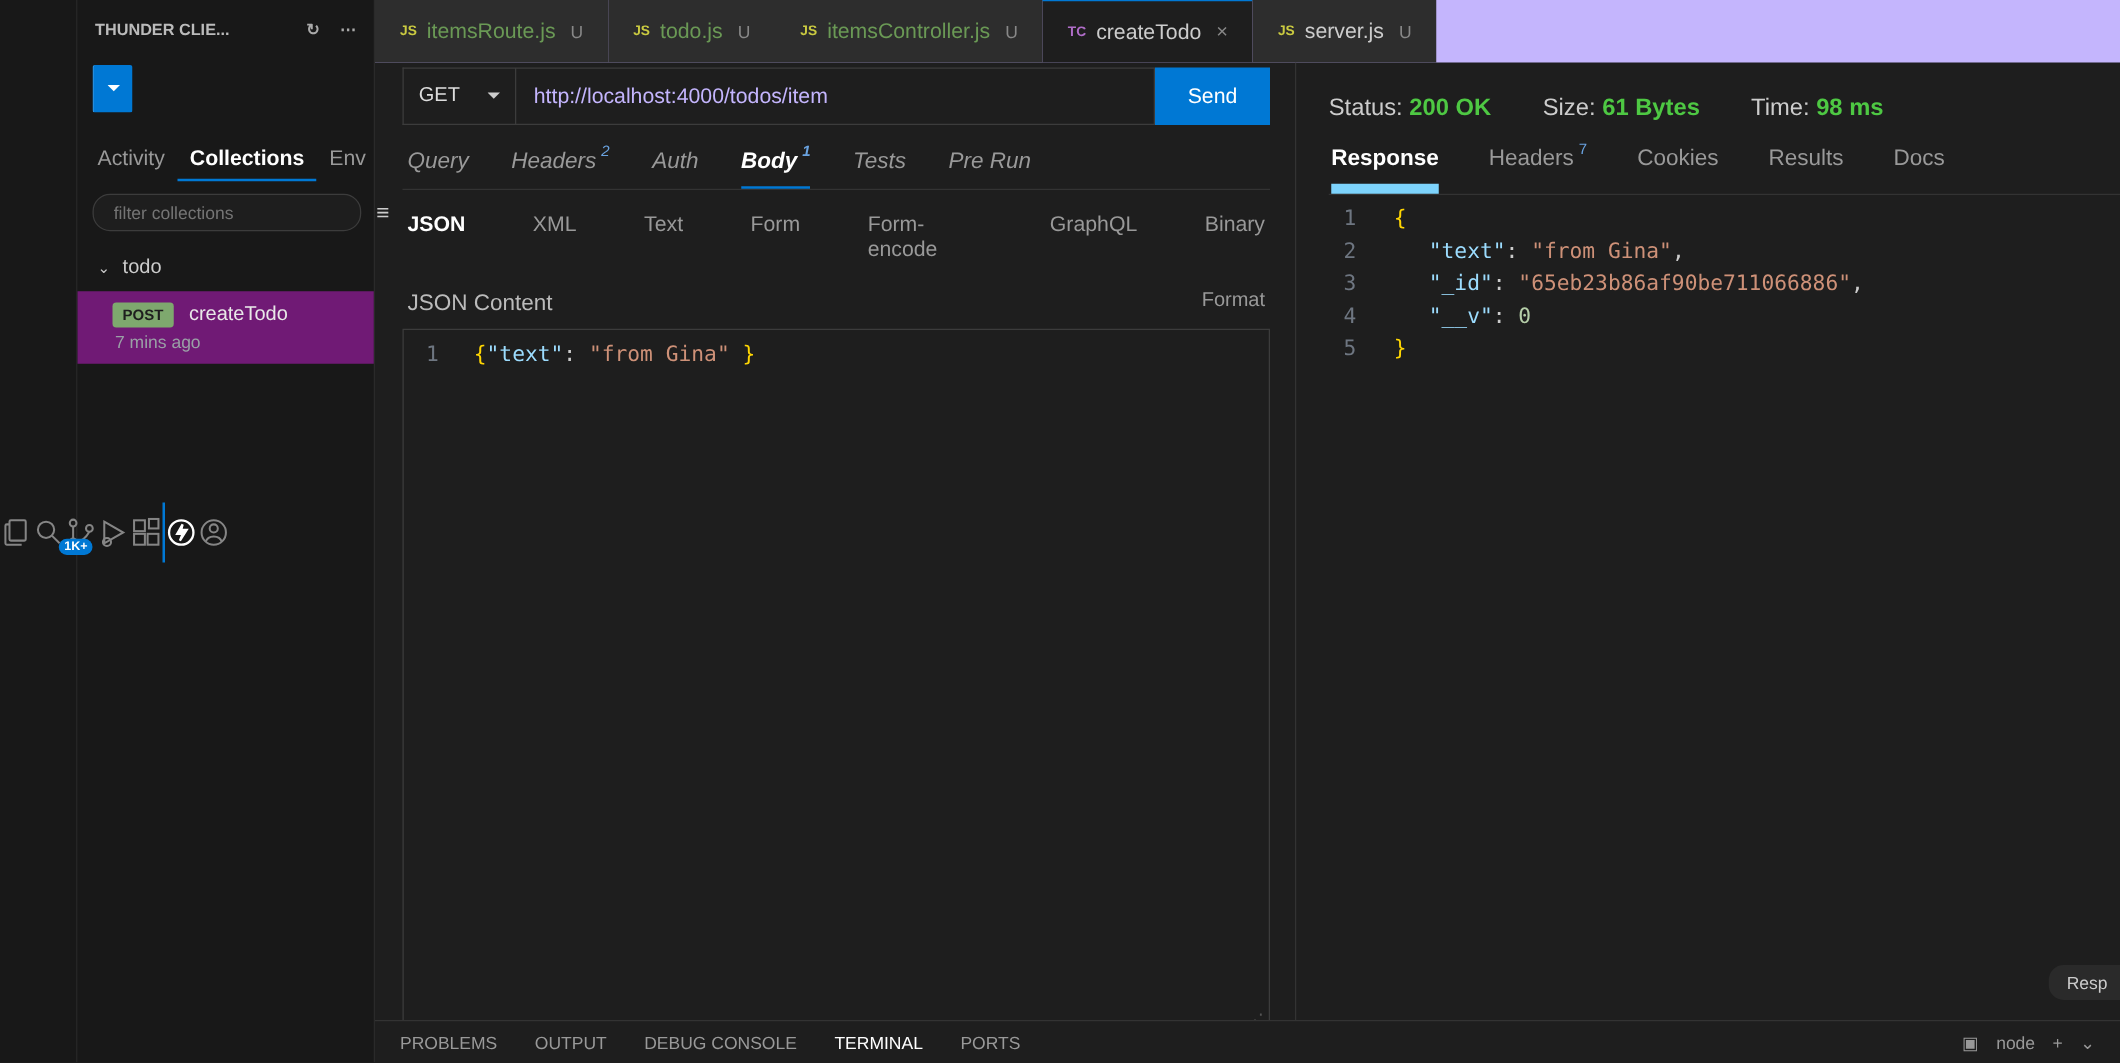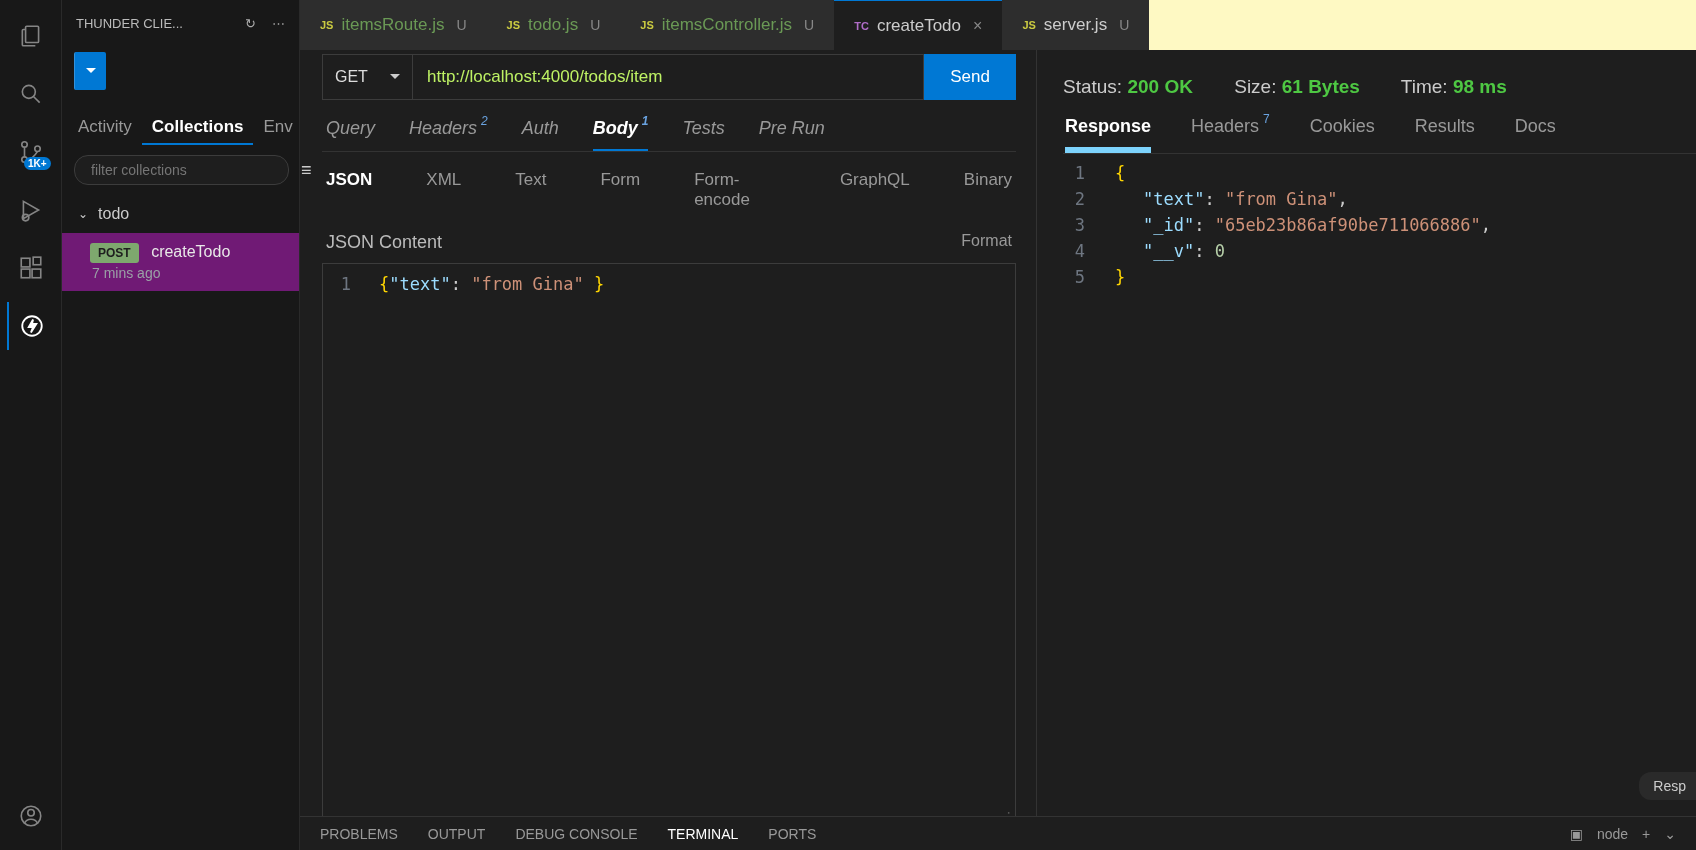--- a/index.html
+++ b/index.html
@@ -10,21 +10,21 @@
   width: 1696px;
   height: 850px;
   overflow: hidden;
   display: flex;
 }
 .activity-bar {
   width: 62px;
   background: #181818;
   border-right: 1px solid #2a2a2a;
   display: flex;
-  flex-direction: column;
+  flex-direction: row;
   align-items: center;
   padding-top: 12px;
 }
 .activity-icon {
   width: 48px; height: 48px;
   display: flex; align-items: center; justify-content: center;
   color: #858585; cursor: pointer;
   margin-bottom: 10px;
   position: relative;
 }
@@ -37,21 +37,21 @@
 .activity-bar .spacer { flex:1; }
 .sidebar {
   width: 238px;
   background:#181818;
   border-right:1px solid #2a2a2a;
   display:flex; flex-direction:column;
 }
 .sidebar-header {
   height:46px; display:flex; align-items:center;
   justify-content:space-between; padding:0 14px;
-  color:#bbb; font-size:13px; font-weight:400;
+  color:#bbb; font-size:13px; font-weight:700;
 }
 .sb-actions { display:flex; gap:16px; color:#aaa; }
 .new-req-row { padding:6px 12px 10px; display:flex; gap:2px;}
 .new-req-btn {
   flex:1; background:#0078d4; color:#fff; border:none;
   height:38px; font-size:16px; border-radius:2px; cursor:pointer;
   font-weight:400;
 }
 .new-req-drop {
   width:32px; background:#0078d4; border:none; color:#fff;
@@ -74,21 +74,21 @@
 .chev { color:#ccc; font-size:12px;}
 .request-item { padding:10px 28px; background:#701a75; cursor:pointer;}
 .req-method-badge {
   background:#7ea86e; color:#1e1e1e; font-size:12px; font-weight:700;
   padding:3px 8px; border-radius:3px; margin-right:8px;
 }
 .req-name { color:#e8e8e8; font-size:16px;}
 .req-time { color:#9aa0a6; font-size:14px; margin-top:4px; padding-left:2px;}
 .main { flex:1; display:flex; flex-direction:column; }
 .tab-bar {
-  height:50px; background:#fef9c3;
+  height:50px; background:#c4b5fd;
   display:flex;
 }
 .editor-tab {
   display:flex; align-items:center; gap:8px;
   padding:0 20px; height:50px; cursor:pointer;
   color:#ccc; font-size:17px;
   background:#1e1e1e;
 }
 .editor-tab.active { background:#1e1e1e; border-top:1px solid #0078d4; }
 .editor-tab.inactive { background:#2d2d2d; }
@@ -108,21 +108,21 @@
 }
 .url-row { display:flex; gap:0; margin-bottom:18px; margin-top:4px;}
 .method-select {
   width:90px; background:#1e1e1e; border:1px solid #3c3c3c;
   color:#ddd; font-size:16px; border-right:none;
   display:flex;align-items:center;justify-content:space-between;
   padding:0 12px; height:46px;
 }
 .url-input {
   flex:1; background:#1e1e1e; border:1px solid #3c3c3c;
-  color:#bef264; font-size:17px; padding:0 14px; height:46px;
+  color:#c4b5fd; font-size:17px; padding:0 14px; height:46px;
 }
 .send-btn {
   width:92px; background:#0078d4; color:#fff; border:none;
   font-size:17px; height:46px; cursor:pointer; margin-left:0;
 }
 .req-tabs { display:flex; gap:34px; font-size:18px; padding:0 4px;
   border-bottom:1px solid #333;font-style:italic; }
 .req-tab { color:#999; padding-bottom:10px; cursor:pointer; display:flex; gap:4px;}
 .req-tab.active { color:#fff; font-weight:600; border-bottom:2px solid #0078d4;}
 .sup { color:#6aa3e0; font-size:12px; position:relative; top:-4px;}
@@ -146,21 +146,21 @@
 .tok-num { color:#b5cea8;}
 .resize-handle { position:absolute; bottom:4px; right:4px; color:#555; font-size:14px;}
 .right-pane { flex:1; padding:16px 0 0 26px; display:flex; flex-direction:column;}
 .status-info { font-size:19px; color:#ccc; padding:10px 0 18px; }
 .status-info .lbl { color:#ccc;}
 .status-info .val { color:#4ec843; font-weight:600;}
 .status-info span.group { margin-right:36px; }
 .resp-tabs { display:flex; gap:40px; font-size:18px;
   border-bottom:1px solid #333; padding-left:2px;}
 .resp-tab { color:#999; padding-bottom:10px; cursor:pointer; display:flex; gap:4px;}
-.resp-tab.active { color:#fff; font-weight:600; border-bottom:6px solid #7dd3fc;}
+.resp-tab.active { color:#fff; font-weight:600; border-bottom:8px solid #7dd3fc;}
 .resp-code {
   display:flex; font-family:Consolas,monospace; font-size:17px;
   padding:6px 0; line-height:26px;
 }
 .resp-gutter { width:34px; text-align:right; color:#6e7681;
   padding-right:12px; user-select:none;}
 .resp-body { padding-left:18px;}
 .resp-body .indent { margin-left:28px;}
 .bottom-panel {
   height:34px; border-top:1px solid #333;

